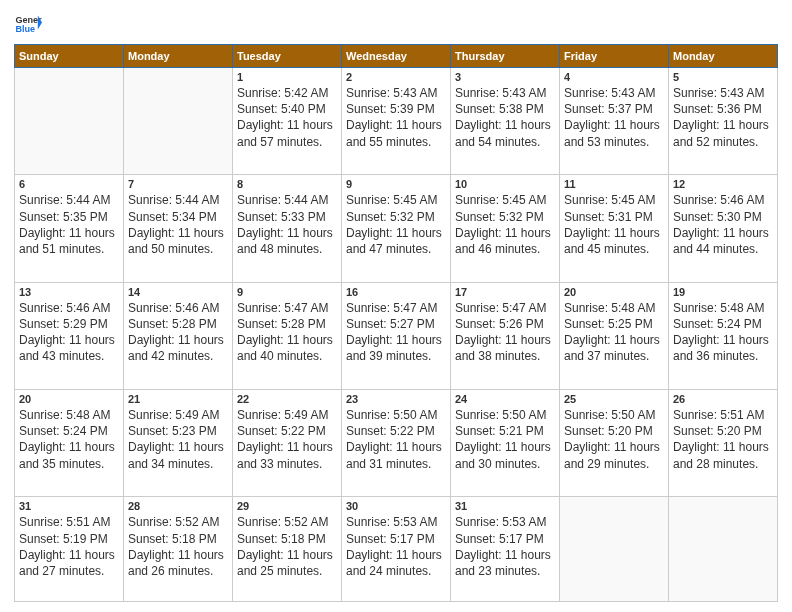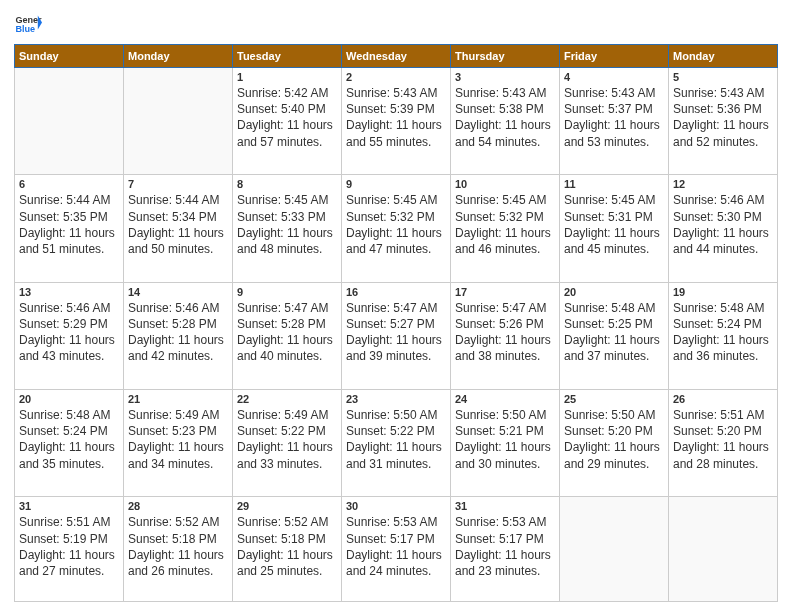--- a/index.html
+++ b/index.html
@@ -160,21 +160,21 @@
 Daylight: 11 hours and 51 minutes.</div>
           </td>
           <td>
             <span class="day-num">7</span>
             <div class="cell-text">Sunrise: 5:44 AM
 Sunset: 5:34 PM
 Daylight: 11 hours and 50 minutes.</div>
           </td>
           <td>
             <span class="day-num">8</span>
-            <div class="cell-text">Sunrise: 5:45 AM
+            <div class="cell-text">Sunrise: 5:44 AM
 Sunset: 5:33 PM
 Daylight: 11 hours and 48 minutes.</div>
           </td>
           <td>
             <span class="day-num">9</span>
             <div class="cell-text">Sunrise: 5:45 AM
 Sunset: 5:32 PM
 Daylight: 11 hours and 47 minutes.</div>
           </td>
           <td>

